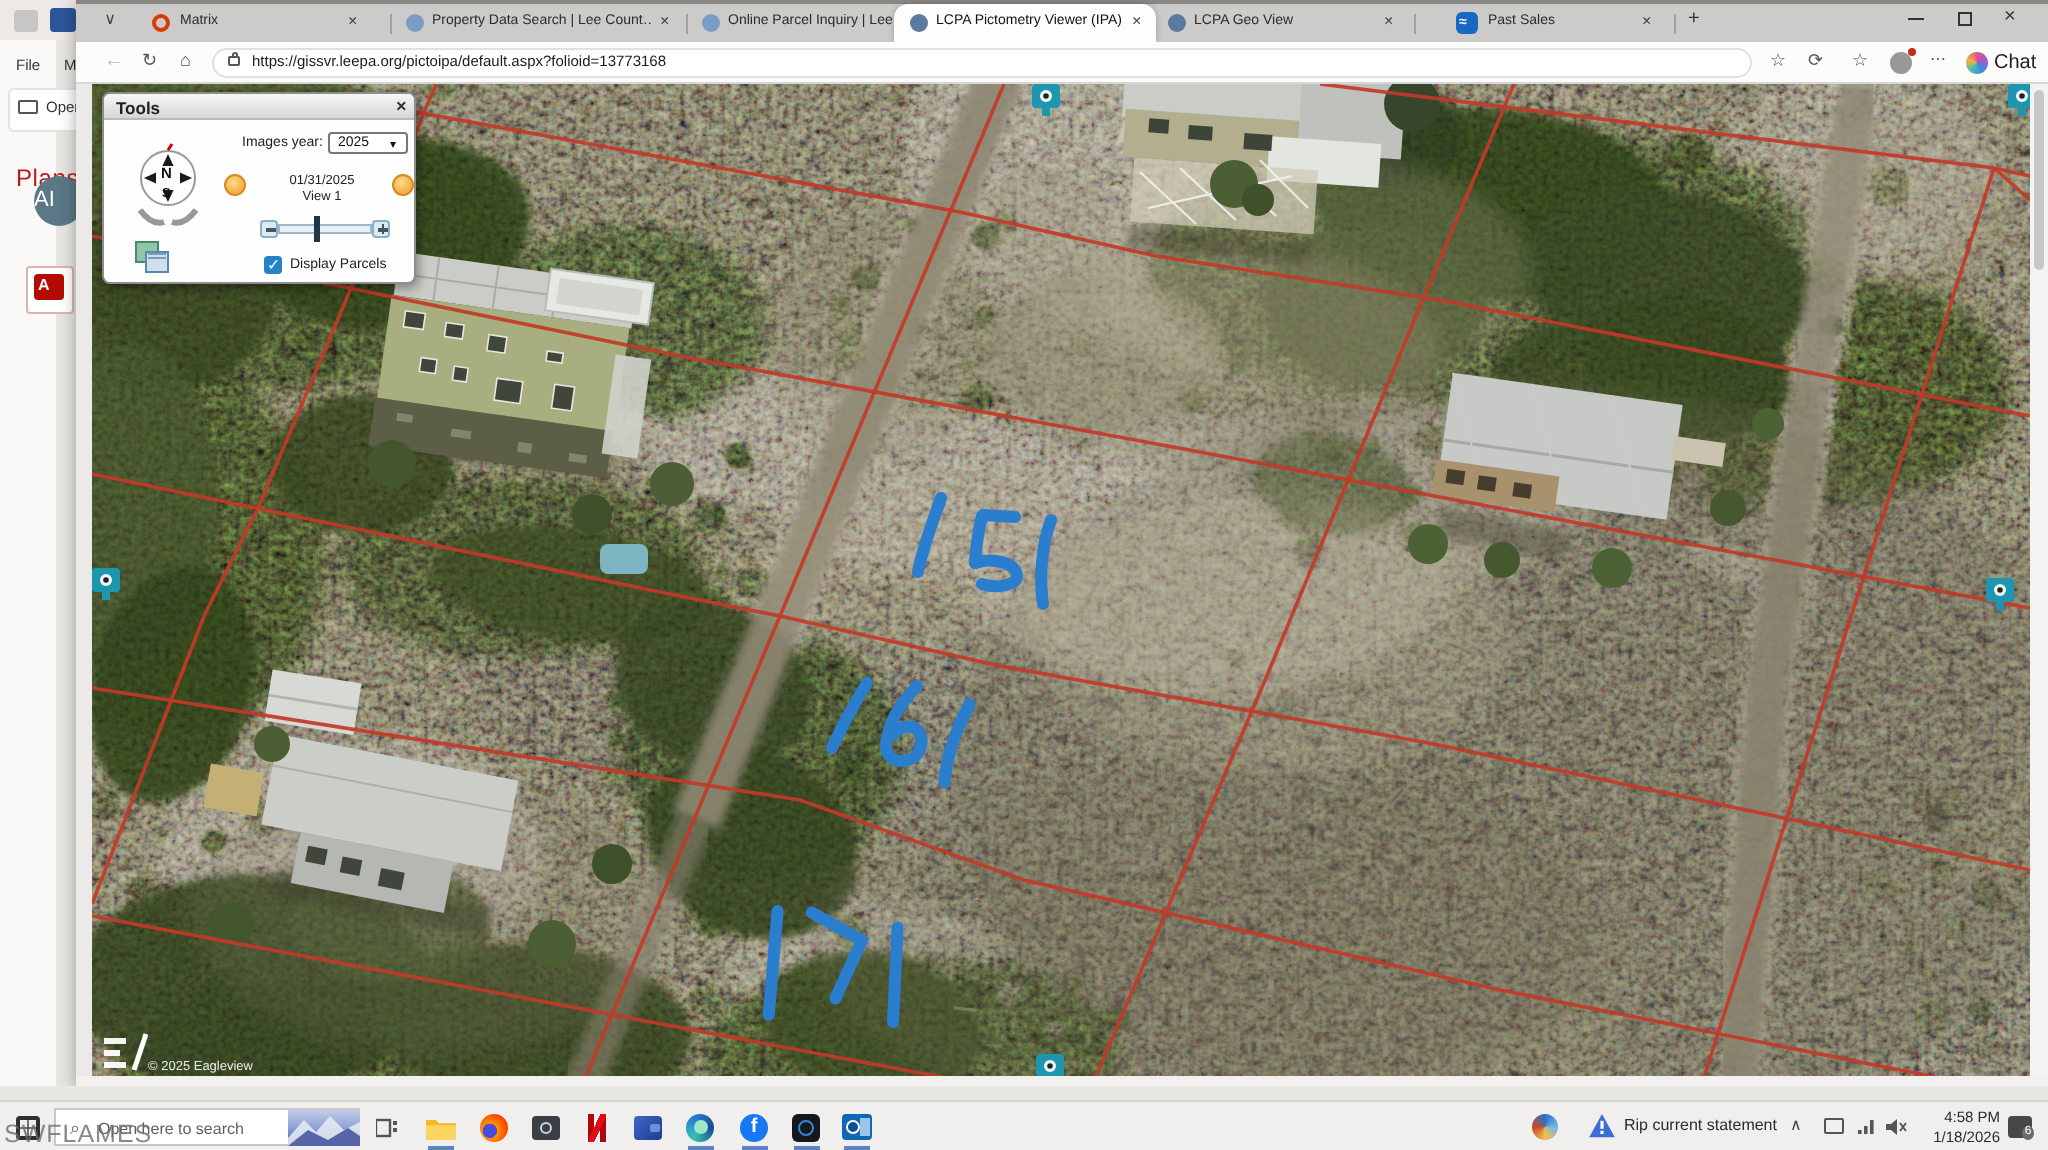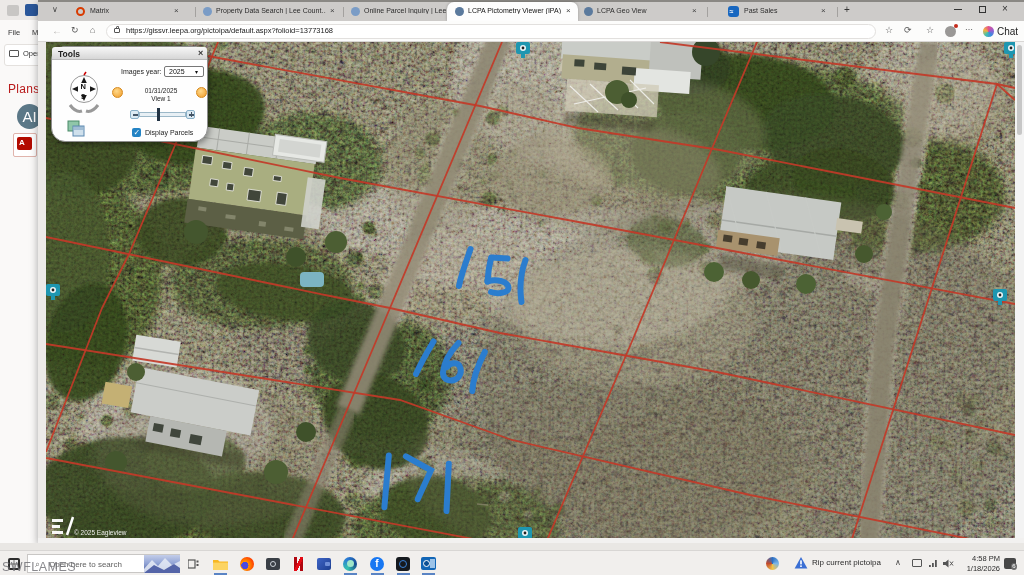--- a/index.html
+++ b/index.html
@@ -1,38 +1,38 @@
 <!DOCTYPE html>
 <html><head><meta charset="utf-8">
 <style>
 *{margin:0;padding:0;box-sizing:border-box;font-family:"Liberation Sans",sans-serif}
 body{width:1024px;height:575px;overflow:hidden;position:relative;background:#e8e6e3}
 .abs{position:absolute}
 </style></head>
 <body>
 
-<div class="abs" style="left:0;top:0;width:46px;height:550px;background:#faf9f8">
+<div class="abs" style="left:0;top:0;width:28px;height:550px;background:#faf9f8">
 
   <div class="abs" style="left:0;top:0;width:46px;height:20px;background:#ece9e7"></div>
 
   <div class="abs" style="left:7px;top:5px;width:12px;height:11px;background:#c8c6c4;border-radius:2px"></div>
 
   <div class="abs" style="left:25px;top:4px;width:13px;height:12px;background:#2b579a;border-radius:2px"></div>
 
   <div class="abs" style="left:8px;top:28px;font-size:7.5px;color:#333">File</div>
 
   <div class="abs" style="left:32px;top:28px;font-size:7.5px;color:#333">Me</div>
 
   <div class="abs" style="left:4px;top:44px;width:42px;height:22px;background:#fff;border:1px solid #e4e1de;border-radius:3px"></div>
   <div class="abs" style="left:9px;top:50px;width:10px;height:7px;border:1.2px solid #555;border-radius:1px"></div>
   <div class="abs" style="left:23px;top:49px;font-size:7.5px;color:#333">Open</div>
 
   <div class="abs" style="left:8px;top:82px;font-size:12px;color:#b91c1c;letter-spacing:0.3px">Plans</div>
 
-  <div class="abs" style="left:17px;top:104px;width:25px;height:25px;border-radius:50%;background:#5b7887;color:#fff;font-size:15px;text-align:center;line-height:25px">AI</div>
+  <div class="abs" style="left:17px;top:88px;width:25px;height:25px;border-radius:50%;background:#5b7887;color:#fff;font-size:11px;line-height:25px">AI</div>
 
   <div class="abs" style="left:13px;top:133px;width:24px;height:24px;background:#fff;border:1px solid #e0b4ac;border-radius:2px"></div>
   <div class="abs" style="left:17px;top:137px;width:15px;height:13px;background:#b30b00;border-radius:2px"></div>
   <div class="abs" style="left:19px;top:138px;color:#fff;font-size:8px;font-weight:bold">A</div>
 </div>
 
 <div class="abs" style="left:38px;top:0;width:986px;height:543px;background:#cdcbc9;box-shadow:0 2px 8px rgba(0,0,0,0.35)">
 
   <div class="abs" style="left:0;top:0;width:986px;height:2px;background:#8a8884"></div>
 
@@ -739,21 +739,21 @@
         </g>
 </svg>
   </div>
 
   <div class="abs" style="left:977px;top:42px;width:9px;height:496px;background:#f3f3f3"></div>
   <div class="abs" style="left:979px;top:45px;width:5px;height:90px;background:#c7c7c7;border-radius:3px"></div>
 
   <div class="abs" style="left:0;top:538px;width:986px;height:5px;background:#f2f1f0"></div>
 </div>
 
-<div class="abs" style="left:51px;top:46px;width:157px;height:96px;background:#fefefe;border:1px solid #8d8d8d;border-radius:14px;box-shadow:1px 2px 6px rgba(0,0,0,0.4)">
+<div class="abs" style="left:51px;top:46px;width:157px;height:96px;background:#fefefe;border:1px solid #8d8d8d;border-radius:4px;box-shadow:1px 2px 6px rgba(0,0,0,0.4)">
 
   <div class="abs" style="left:0;top:0;width:155px;height:13px;background:linear-gradient(#f7f7f7,#d6d6d6);border-bottom:1px solid #bbb;border-radius:3px 3px 0 0"></div>
   <div class="abs" style="left:6px;top:2px;font-size:8.5px;font-weight:bold;color:#222">Tools</div>
 
   <div class="abs" style="left:146px;top:1px;font-size:9px;font-weight:bold;color:#333">×</div>
 
   <svg class="abs" style="left:8px;top:20px" width="52" height="52" viewBox="0 0 52 52">
     <circle cx="24" cy="22" r="13.5" fill="none" stroke="#999" stroke-width="1"></circle>
     <path d="M24,10 l2.8,6 h-5.6 z" fill="#1a1a1a"></path>
       <path d="M24,34 l2.8,-6 h-5.6 z" fill="#1a1a1a"></path>
@@ -883,21 +883,21 @@
   <div class="abs" style="left:422px;top:22px;width:13px;height:2px;background:#5a84c4"></div>
 
   <div class="abs" style="left:766px;top:6px;width:13px;height:13px;border-radius:50%;background:conic-gradient(#2d6fc2,#79b5e8,#f0c24a,#c24a2d,#2d6fc2)"></div>
 
   <svg class="abs" style="left:794px;top:5px" width="14" height="14" viewBox="0 0 14 14">
       <path d="M7,1 L13.4,12.6 H0.6 Z" fill="#3b6fd4"></path>
       <rect x="6.2" y="4.4" width="1.6" height="4" fill="#fff"></rect>
       <rect x="6.2" y="9.4" width="1.6" height="1.6" fill="#fff"></rect>
     </svg>
 
-  <div class="abs" style="left:812px;top:7px;font-size:8px;color:#2b2b2b">Rip current pictoipa</div>
+  <div class="abs" style="left:812px;top:7px;font-size:8px;color:#2b2b2b">Rip current statement</div>
 
   <div class="abs" style="left:895px;top:7px;font-size:8px;color:#444">∧</div>
 
   <div class="abs" style="left:912px;top:8px;width:10px;height:8px;border:1.1px solid #555;border-radius:1px"></div>
 
   <svg class="abs" style="left:928px;top:8px" width="10" height="9" viewBox="0 0 10 9">
       <path d="M1,8 h1.8 v-2 H1 Z M4,8 h1.8 V4 H4 Z M7,8 h1.8 V1 H7 Z" fill="#555"></path>
     </svg>
 
   <svg class="abs" style="left:943px;top:8px" width="11" height="9" viewBox="0 0 11 9">

